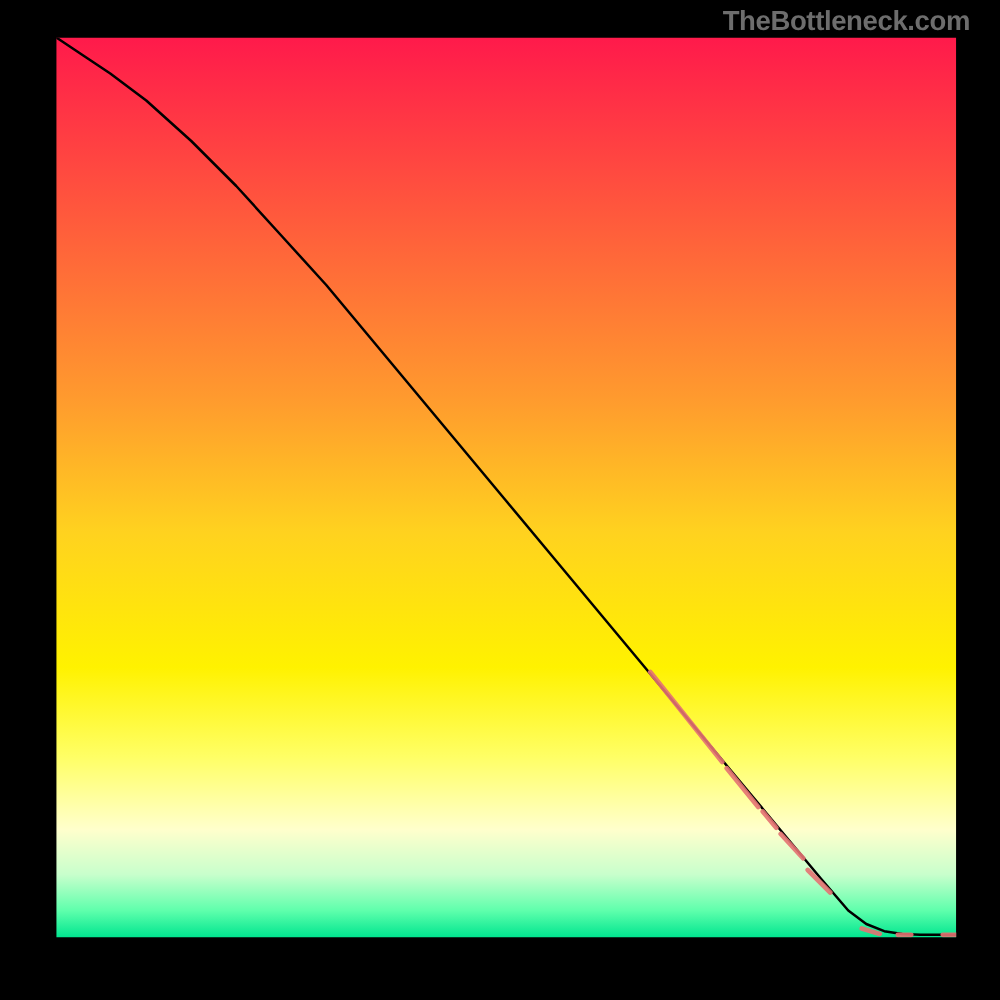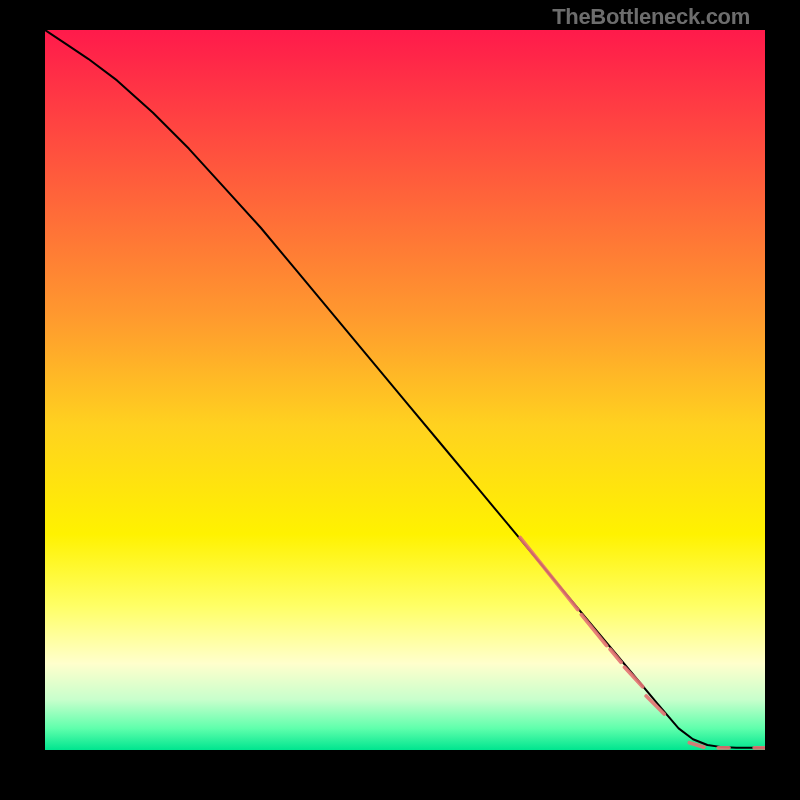--- a/index.html
+++ b/index.html
@@ -21,21 +21,21 @@
     position: absolute;
     left: 45px;
     top: 30px;
     width: 720px;
     height: 720px;
     
   }
   .watermark {
     position: absolute;
     top: 4px;
-    right: 50px;
+    right: 24px;
     font-size: 22px;
     font-weight: 600;
     color: #6d6d6d;
     letter-spacing: -0.3px;
   }
 </style>
 </head>
 <body>
 
 <div class="frame">

